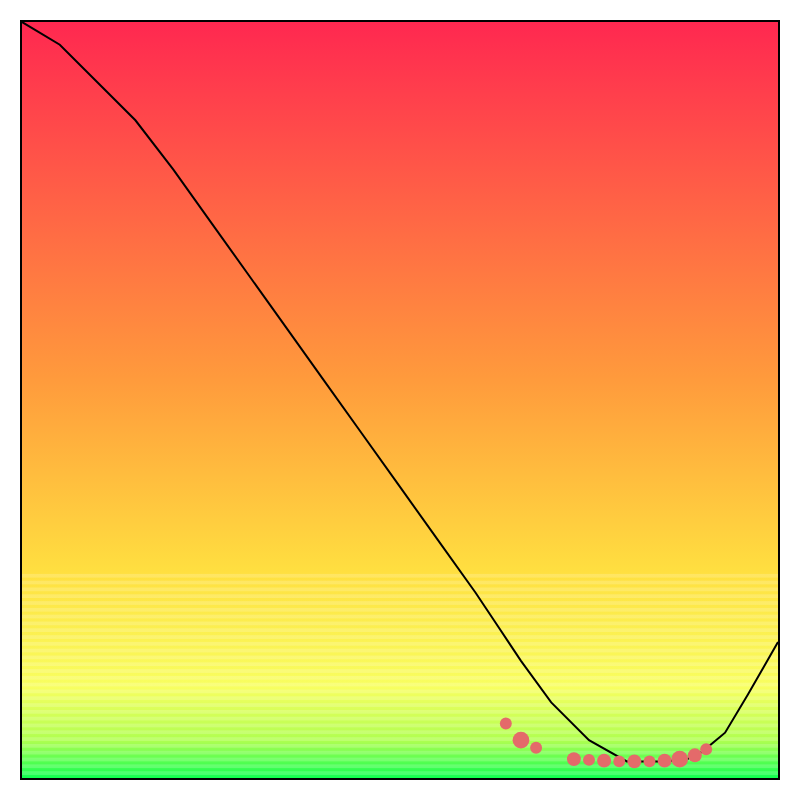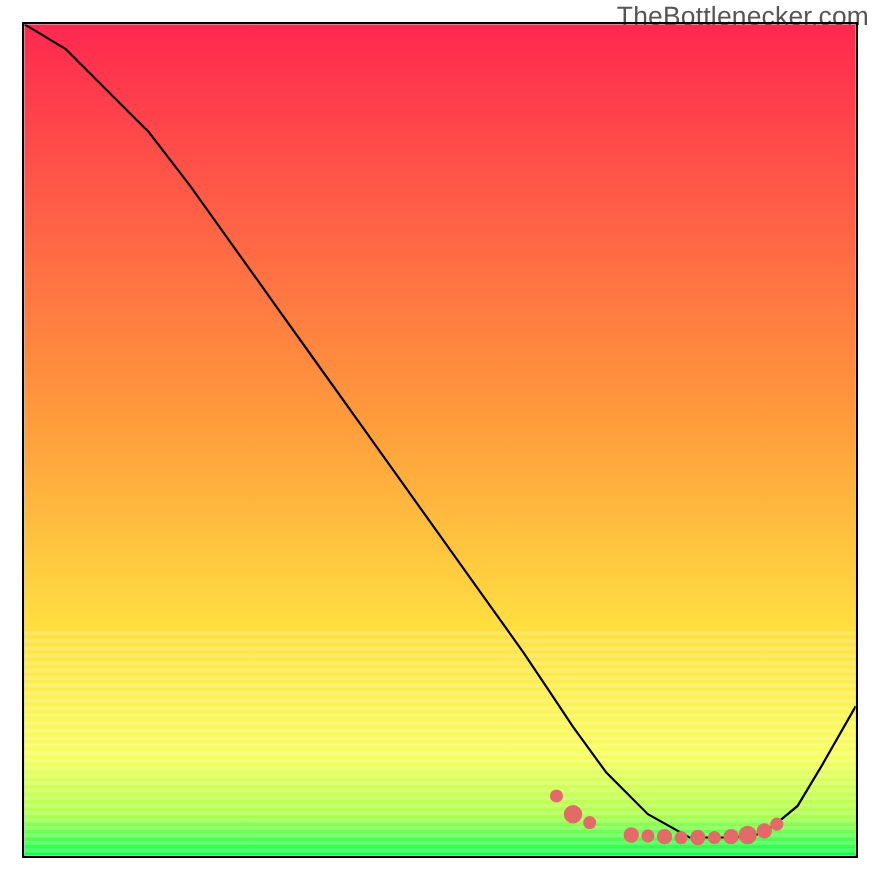--- a/index.html
+++ b/index.html
@@ -38,21 +38,20 @@
   .plot-area svg {
     display: block;
     width: 100%;
     height: 100%;
   }
 </style>
 </head>
 <body>
 
 <div class="stage">
-  <div class="watermark">TheBottlenecker.com</div>
 
   <div class="plot-area">
     <svg id="plot-svg" viewBox="0 0 760 760" preserveAspectRatio="none">
       <defs>
         <linearGradient id="bg-grad" x1="0" y1="0" x2="0" y2="1">
           <stop id="g-stop-0" offset="0%" stop-color="#ff2850"></stop>
           <stop id="g-stop-1" offset="47%" stop-color="#ff9a3c"></stop>
           <stop id="g-stop-2" offset="73%" stop-color="#ffe040"></stop>
           <stop id="g-stop-3" offset="88%" stop-color="#f8ff60"></stop>
           <stop id="g-stop-4" offset="95%" stop-color="#b0ff50"></stop>

